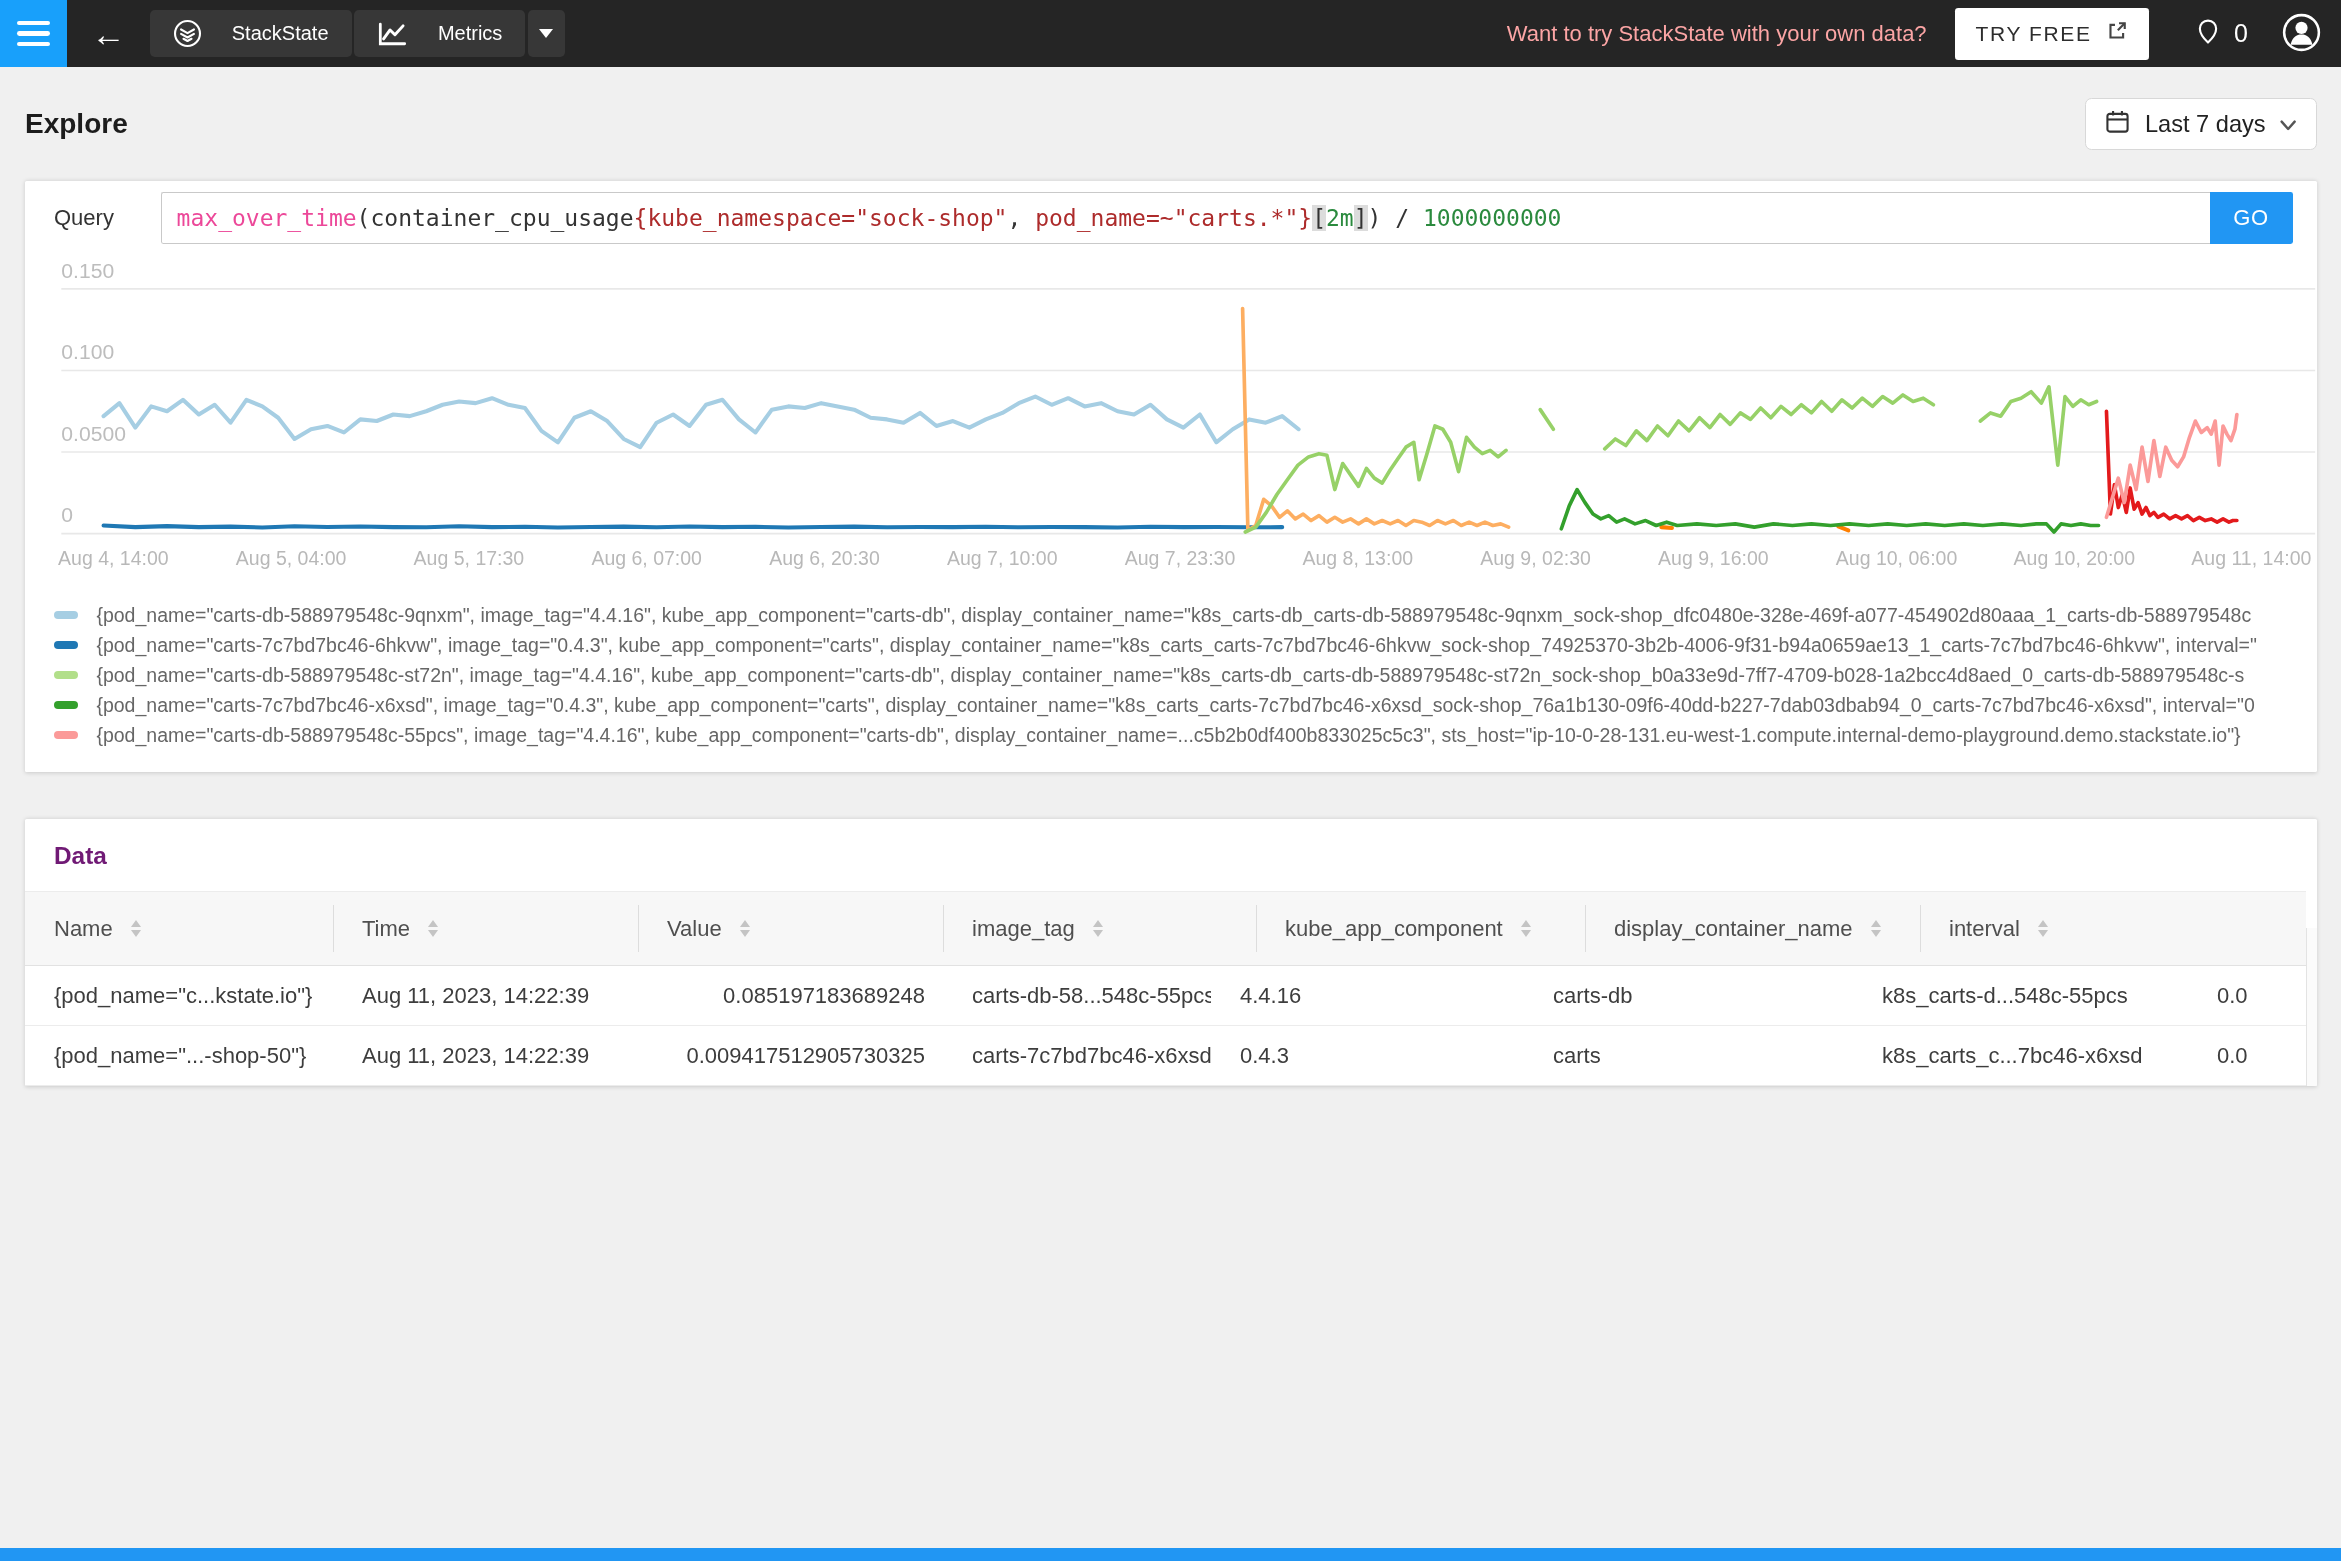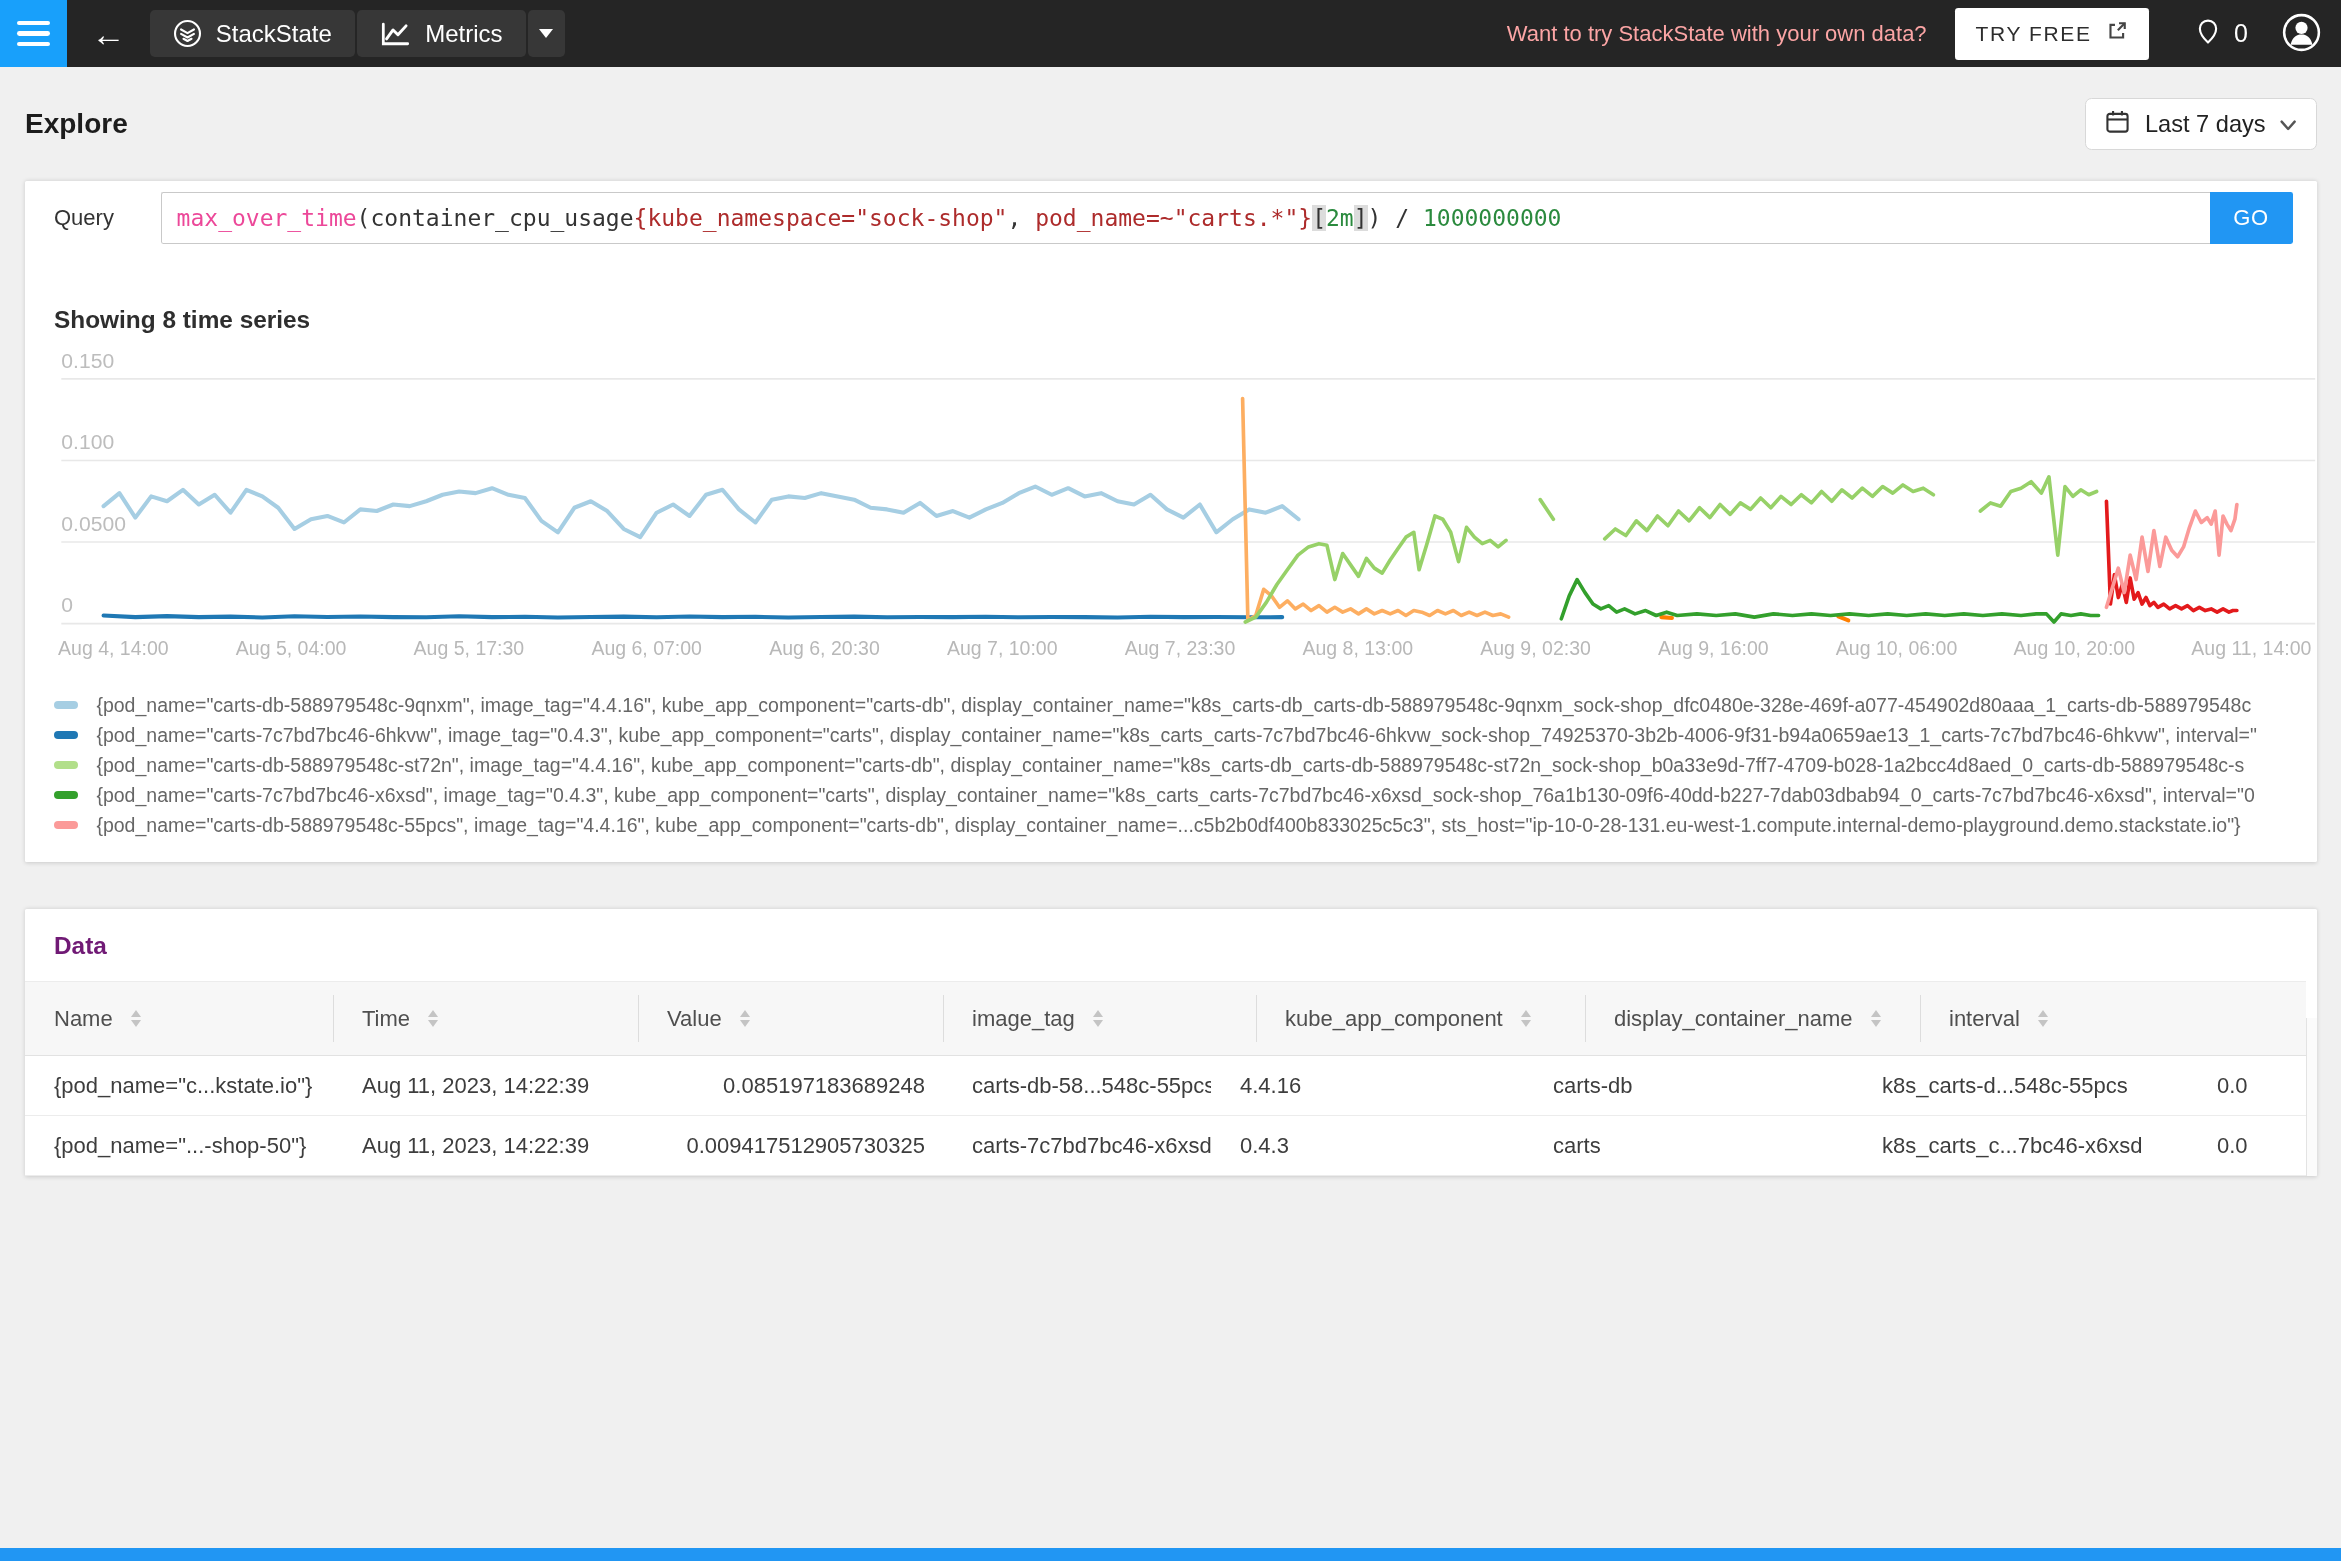--- a/index.html
+++ b/index.html
@@ -10,21 +10,21 @@
     position:relative;
     overflow:hidden;
     color:#333;
   }
   
   .nav { height:67px; background:#252525; display:flex; align-items:center; }
   .hamburger { width:67px; height:67px; background:#18a0fb; display:flex; flex-direction:column; justify-content:center; align-items:center; gap:6.5px; cursor:pointer; flex:none; }
   .hamburger i { width:33px; height:4.1px; background:#fff; border-radius:2.4px; }
   .back-btn { margin-left:24.4px; color:#fff; font-size:34px; line-height:1; cursor:pointer; flex:none; }
   .tabs { margin-left:24.4px; display:flex; gap:2.4px; align-items:center; }
-  .tab { height:47px; background:#373737; border-radius:4.9px; display:flex; align-items:center; padding:0 23px; color:#fff; font-size:24px; gap:14px; cursor:pointer; }
+  .tab { height:47px; background:#373737; border-radius:4.9px; display:flex; align-items:center; padding:0 23px; color:#fff; font-size:20px; gap:30px; cursor:pointer; }
   .tab svg { display:block; }
   .tab-caret { width:37px; justify-content:center; padding:0; }
   .caret-down { width:0; height:0; border-left:7.3px solid transparent; border-right:7.3px solid transparent; border-top:9px solid #fff; }
   .nav-spacer { flex:1; }
   .promo { color:#fca5a5; font-size:22px; }
   .try-free { margin-left:28px; background:#fff; border-radius:3.3px; height:52px; padding:0 21px; display:flex; align-items:center; gap:14.6px; font-size:21px; letter-spacing:1.6px; color:#2d2d2d; cursor:pointer; }
   .pin-group { margin-left:46px; display:flex; align-items:center; gap:13px; }
   .pin-count { color:#fff; font-size:25px; }
   .avatar { margin:0 21px 0 34px; cursor:pointer; }
   
@@ -156,21 +156,20 @@
 
 <div class="card">
   <div class="query-row">
     <div class="query-label">Query</div>
     <div class="query-box">
       <div class="query-input" id="query-input"><span class="tok-fn">max_over_time</span><span class="tok-pl">(</span><span class="tok-pl">container_cpu_usage</span><span class="tok-lbl">{kube_namespace=</span><span class="tok-str">"sock-shop"</span><span class="tok-pl">, </span><span class="tok-lbl">pod_name=~</span><span class="tok-str">"carts.*"</span><span class="tok-lbl">}</span><span class="tok-br">[</span><span class="tok-num">2m</span><span class="tok-br">]</span><span class="tok-pl">)</span><span class="tok-pl"> / </span><span class="tok-num">1000000000</span></div>
       <button class="go-btn">GO</button>
     </div>
   </div>
 
-  <div class="chart-heading">Showing 8 time series</div>
 
   <svg id="chart-svg" width="2262" height="325" viewBox="0 0 2782 400">
       <line x1="8" y1="36.80000000000001" x2="2782" y2="36.80000000000001" stroke="#e8e8e8" stroke-width="2"></line>
       <text x="8" y="22.80000000000001" fill="#bdbdbd" font-size="26" font-family="Liberation Sans, sans-serif">0.150</text>
       <line x1="8" y1="137.2" x2="2782" y2="137.2" stroke="#e8e8e8" stroke-width="2"></line>
       <text x="8" y="123.19999999999999" fill="#bdbdbd" font-size="26" font-family="Liberation Sans, sans-serif">0.100</text>
       <line x1="8" y1="237.6" x2="2782" y2="237.6" stroke="#e8e8e8" stroke-width="2"></line>
       <text x="8" y="223.6" fill="#bdbdbd" font-size="26" font-family="Liberation Sans, sans-serif">0.0500</text>
       <line x1="8" y1="338" x2="2782" y2="338" stroke="#e8e8e8" stroke-width="2"></line>
       <text x="8" y="324" fill="#bdbdbd" font-size="26" font-family="Liberation Sans, sans-serif">0</text>

